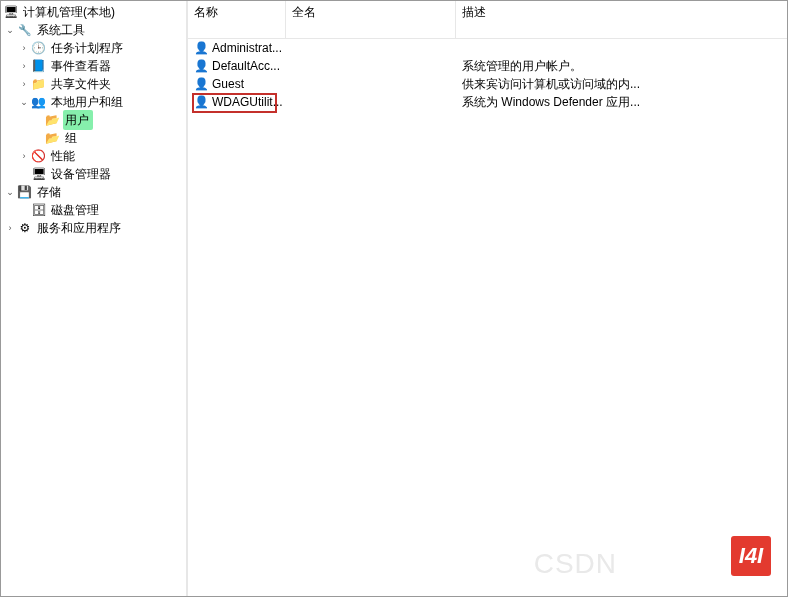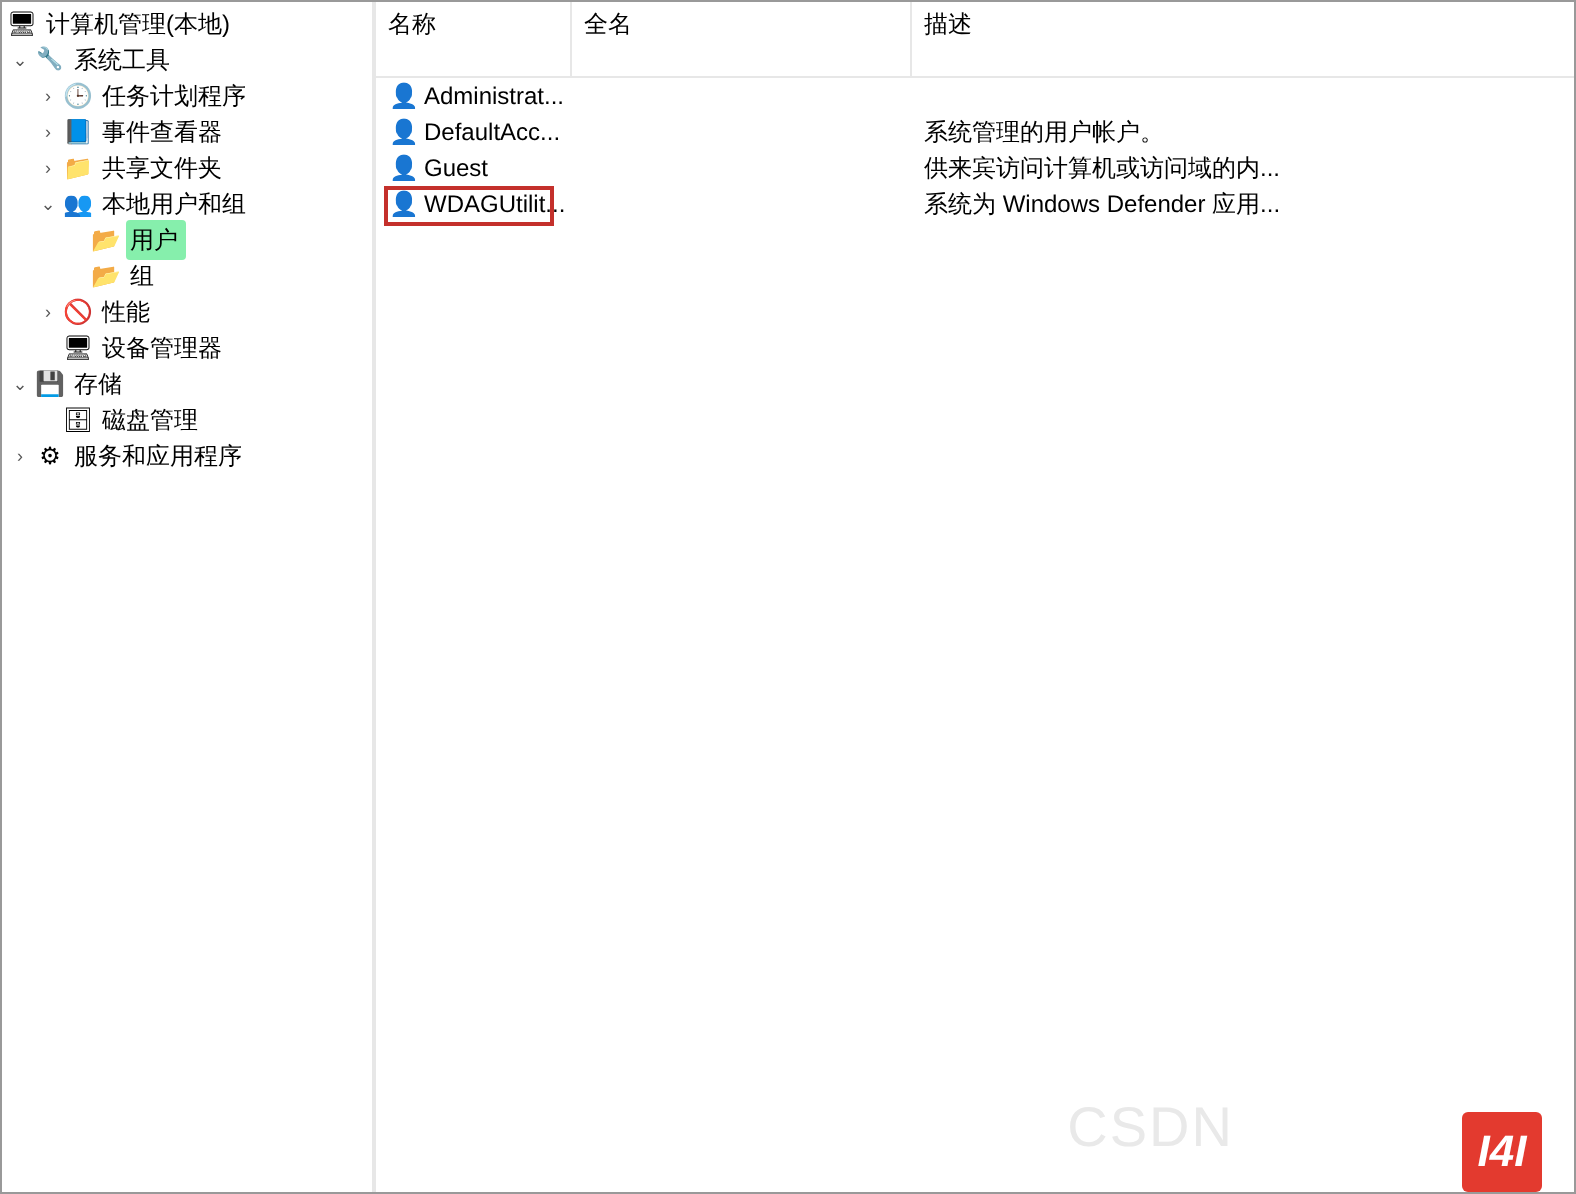--- a/index.html
+++ b/index.html
@@ -98,21 +98,21 @@
 .cdesc { flex:1; }
 .uicon {
   width:16px; height:16px; margin-right:2px;
   display:flex; align-items:center; justify-content:center;
   flex-shrink:0;
 }
 .uicon::before { content:"👤"; font-size:12px; }
 .highlight { border:2px solid #c4302b; position:absolute; left:4px; top:92px; width:85px; height:20px; pointer-events:none; }
 
 .wm1 { position:absolute; right:170px; bottom:16px; color:#e9e9e9; font-size:28px; font-weight:500; letter-spacing:1px; font-family:Arial,sans-serif; pointer-events:none; }
-.wm2 { position:absolute; right:16px; bottom:0; display:flex; align-items:center; gap:4px; pointer-events:none; }
+.wm2 { position:absolute; right:16px; bottom:20px; display:flex; align-items:center; gap:4px; pointer-events:none; }
 .wm2 .box { width:40px; height:40px; background:#e33a2f; border-radius:3px; display:flex; align-items:center; justify-content:center; color:#fff; font-size:22px; font-weight:bold; font-style:italic; font-family:Arial,sans-serif; }
 .wm2 .txt { font-size:30px; color:#222; font-weight:600; letter-spacing:1px; }
 </style>
 </head>
 <body>
 
 <div class="app">
 
   <div class="tree">
     <div class="tree-item">

